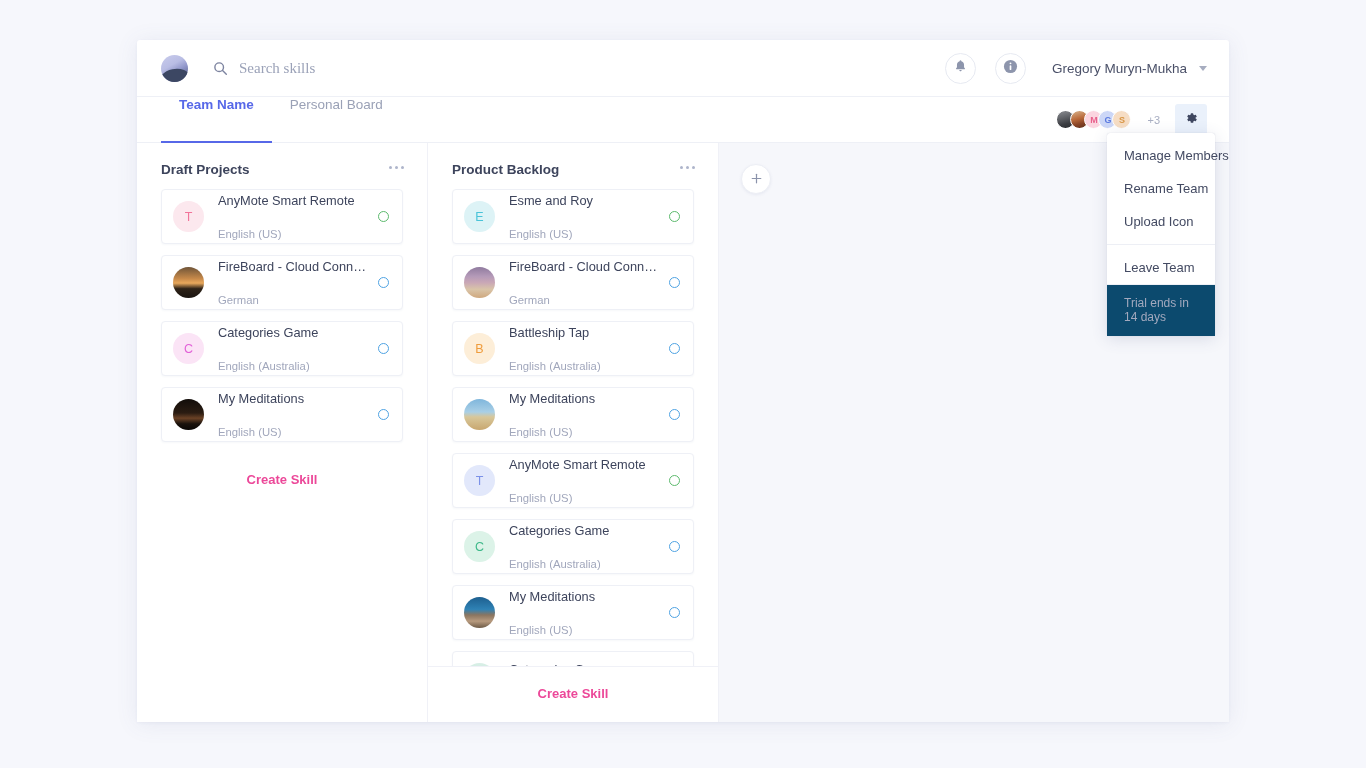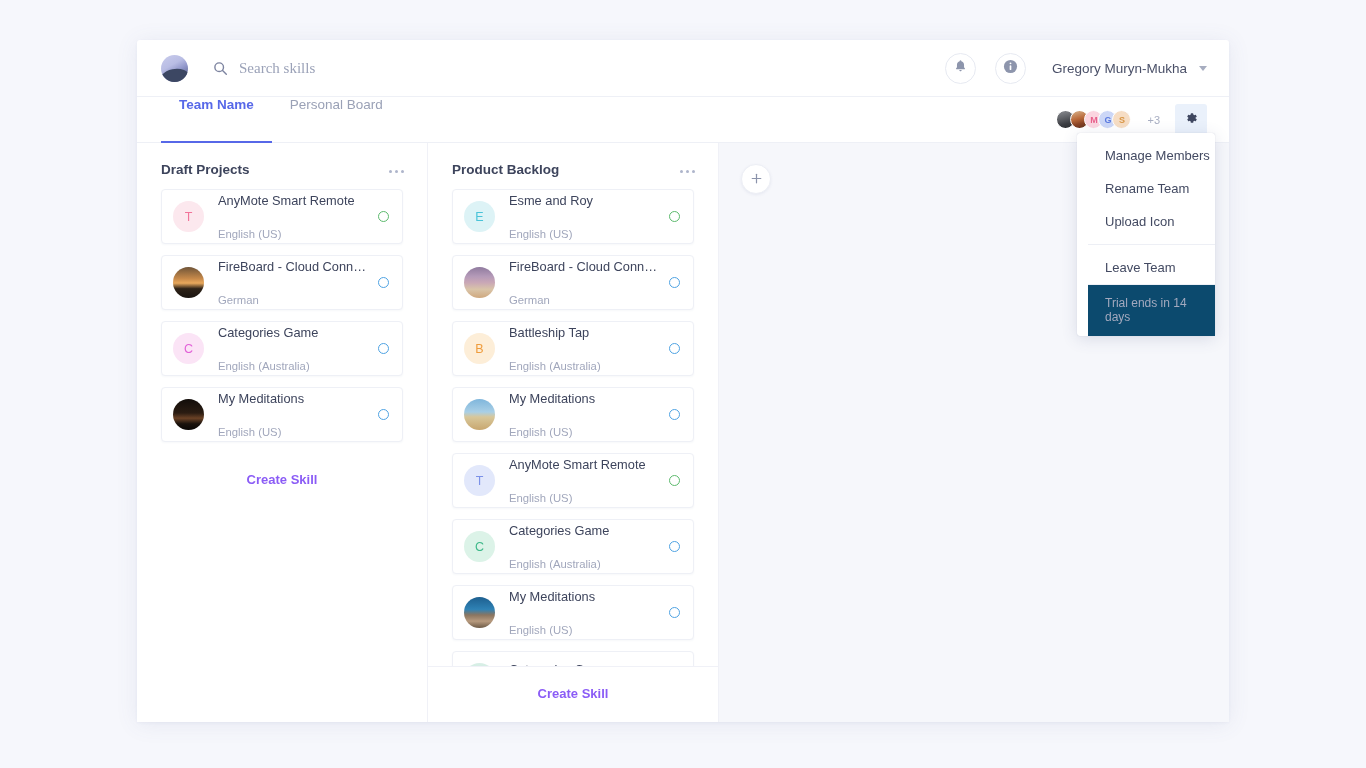--- a/index.html
+++ b/index.html
@@ -159,26 +159,26 @@
     justify-content: center;
     cursor: pointer;
     margin-left: 6px;
   }
 
   
   .dropdown {
     position: absolute;
     top: 93px;
     right: 14px;
-    width: 138px;
+    width: 108px;
     background: #fff;
     border-radius: 3px;
     box-shadow: 0 3px 16px rgba(70, 82, 130, 0.16), 0 0 1px rgba(70,82,130,0.3);
     z-index: 50;
-    padding: 6px 0 0 11px;
+    padding: 6px 0 0 0;
   }
   .dd-item {
     padding: 9px 17px;
     font-size: 13px;
     color: #434a62;
     cursor: pointer;
     white-space: nowrap;
   }
   .dd-sep { height: 1px; background: #edeff5; margin: 6px 0; }
   .dd-footer {
@@ -200,21 +200,21 @@
     width: 291px;
     flex: none;
     border-right: 1px solid #f0f1f7;
     display: flex;
     flex-direction: column;
     position: relative;
     background: #fff;
   }
   .col-head {
     display: flex;
-    align-items: flex-end;
+    align-items: flex-start;
     padding: 19px 23px 12px 24px;
   }
   .col-title {
     font-size: 13.5px;
     font-weight: bold;
     color: #3d445c;
   }
   .col-dots {
     margin-left: auto;
     display: flex;
@@ -288,21 +288,21 @@
     background: #fff;
   }
   .col-footer.sticky {
     position: absolute;
     left: 0; right: 0; bottom: 0;
     border-top: 1px solid #f0f1f7;
   }
   .create-link {
     font-size: 13px;
     font-weight: bold;
-    color: #8b5cf6;
+    color: #ec4899;
     cursor: pointer;
     display: inline-block;
   }
 
   .add-col-area {
     flex: 1;
     background: #f6f7fb;
     padding: 21px 0 0 22px;
   }
   .add-col-btn {

